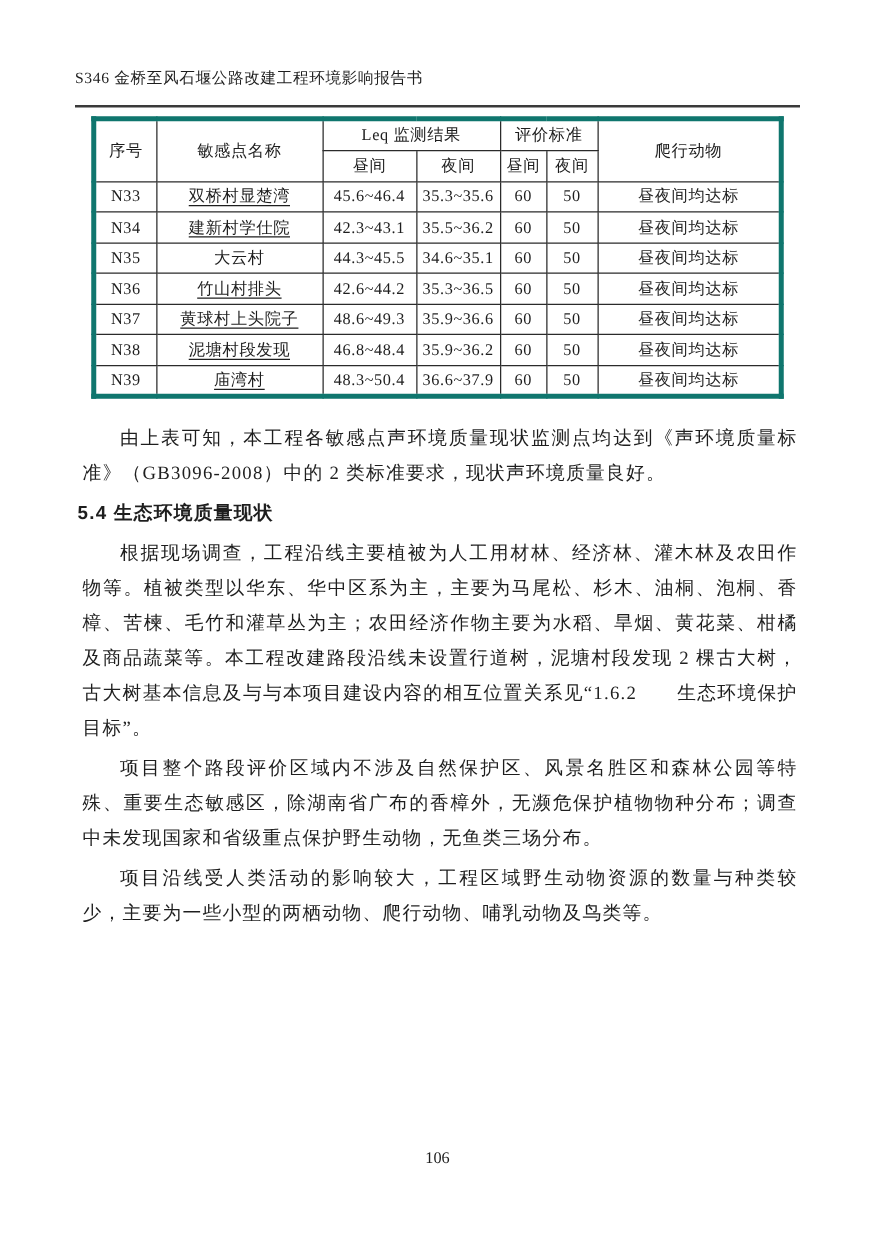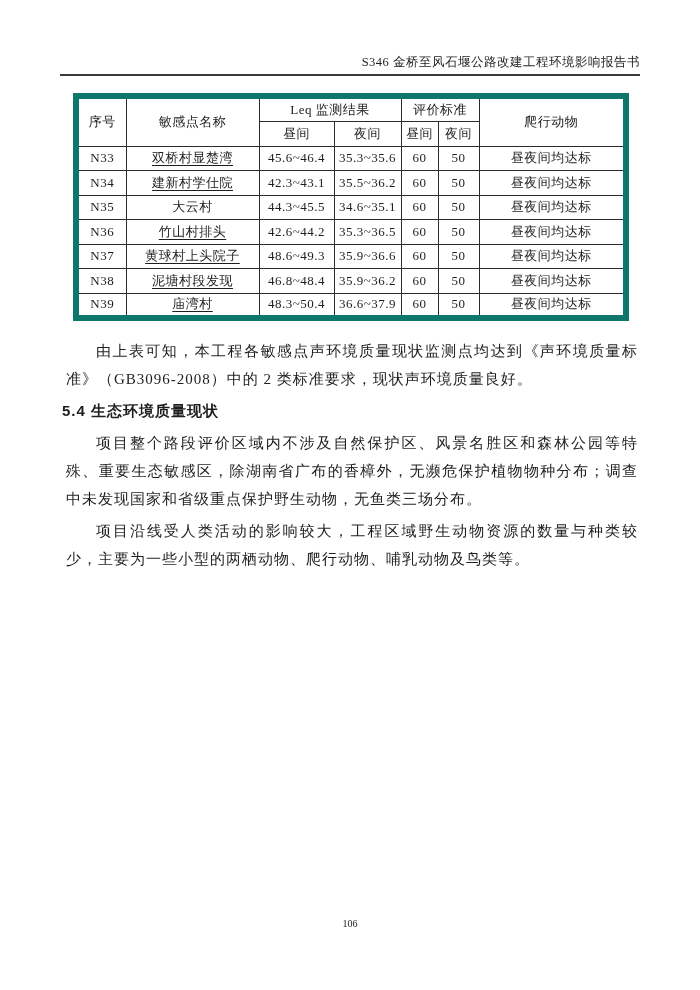--- a/index.html
+++ b/index.html
@@ -7,34 +7,33 @@
     width:700px; height:990px;
     background:#ffffff;
     font-family:"Liberation Serif","DejaVu Serif",serif;
     color:#1e1e1e;
     position:relative;
     overflow:hidden;
   }
   .doc-header {
     position:absolute;
     left:60px; right:60px; top:54px;
-    text-align:right;
     font-size:12.5px;
     letter-spacing:0.5px;
     line-height:16px;
-    padding-bottom:4px;
+    padding-bottom:14px;
     border-bottom:2px solid #3a3a3a;
   }
   table.noise-table {
     position:absolute;
     left:73px; top:93px;
     width:550px;
     border-collapse:collapse;
     table-layout:fixed;
-    border:6px solid #0f766e;
+    border:4px solid #0f766e;
   }
   .noise-table th, .noise-table td {
     border:1px solid #2b2b2b;
     text-align:center;
     vertical-align:middle;
     font-weight:normal;
     font-size:13px;
     letter-spacing:0.5px;
     padding:0 2px;
     overflow:hidden;
@@ -58,21 +57,21 @@
     line-height:28px;
     font-weight:bold;
     font-family:"Liberation Sans","DejaVu Sans",sans-serif;
     letter-spacing:1px;
     text-indent:0;
   }
   .page-number {
     position:absolute;
     left:0; right:0; top:918px;
     text-align:center;
-    font-size:10px;
+    font-size:13px;
   }
 </style>
 </head>
 <body>
 
 <div class="doc-header">S346 金桥至风石堰公路改建工程环境影响报告书</div>
 
 <table class="noise-table">
   <colgroup>
     <col style="width:50px">
@@ -161,17 +160,18 @@
         <td>60</td>
         <td>50</td>
         <td>昼夜间均达标</td>
       </tr>
     </tbody>
 </table>
 
 <div class="content">
   <p>由上表可知，本工程各敏感点声环境质量现状监测点均达到《声环境质量标准》（GB3096-2008）中的 2 类标准要求，现状声环境质量良好。</p>
   <h2 class="section-heading">5.4 生态环境质量现状</h2>
+  <p>根据现场调查，工程沿线主要植被为人工用材林、经济林、灌木林及农田作物等。植被类型以华东、华中区系为主，主要为马尾松、杉木、油桐、泡桐、香樟、苦楝、毛竹和灌草丛为主；农田经济作物主要为水稻、旱烟、黄花菜、柑橘及商品蔬菜等。本工程改建路段沿线未设置行道树，泥塘村段发现 2 棵古大树，古大树基本信息及与与本项目建设内容的相互位置关系见“1.6.2　　生态环境保护目标”。</p>
   <p>项目整个路段评价区域内不涉及自然保护区、风景名胜区和森林公园等特殊、重要生态敏感区，除湖南省广布的香樟外，无濒危保护植物物种分布；调查中未发现国家和省级重点保护野生动物，无鱼类三场分布。</p>
   <p>项目沿线受人类活动的影响较大，工程区域野生动物资源的数量与种类较少，主要为一些小型的两栖动物、爬行动物、哺乳动物及鸟类等。</p>
 </div>
 
 <div class="page-number">106</div>
 
 </body></html>

